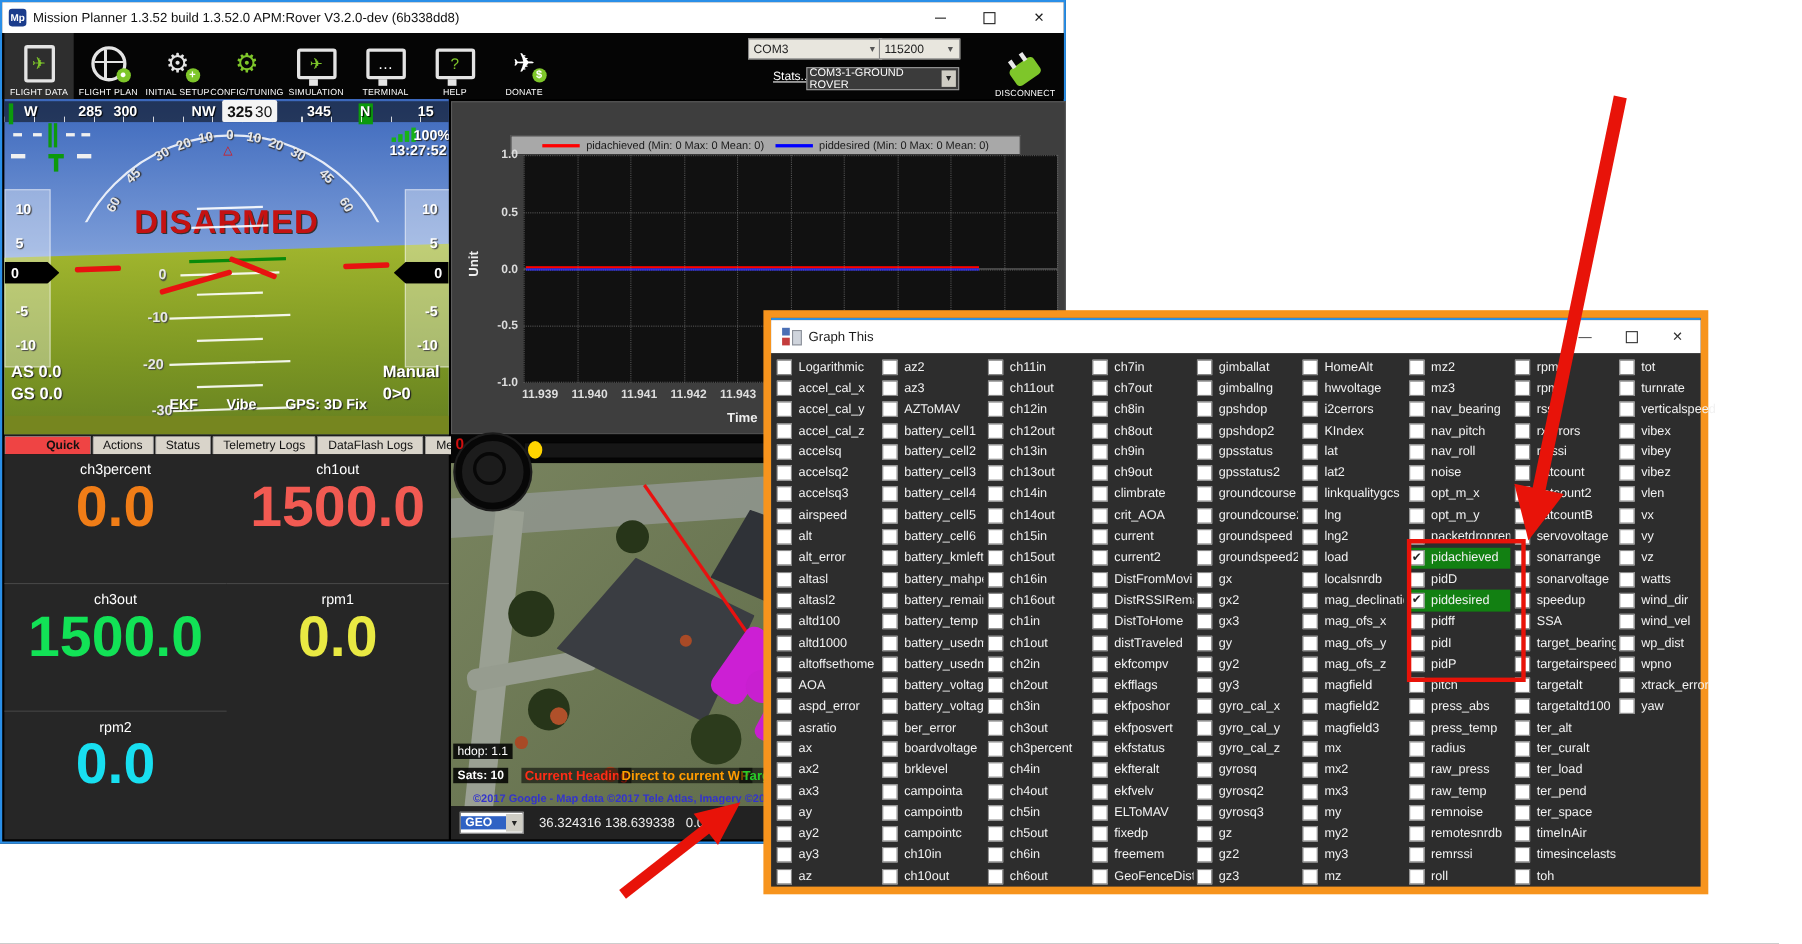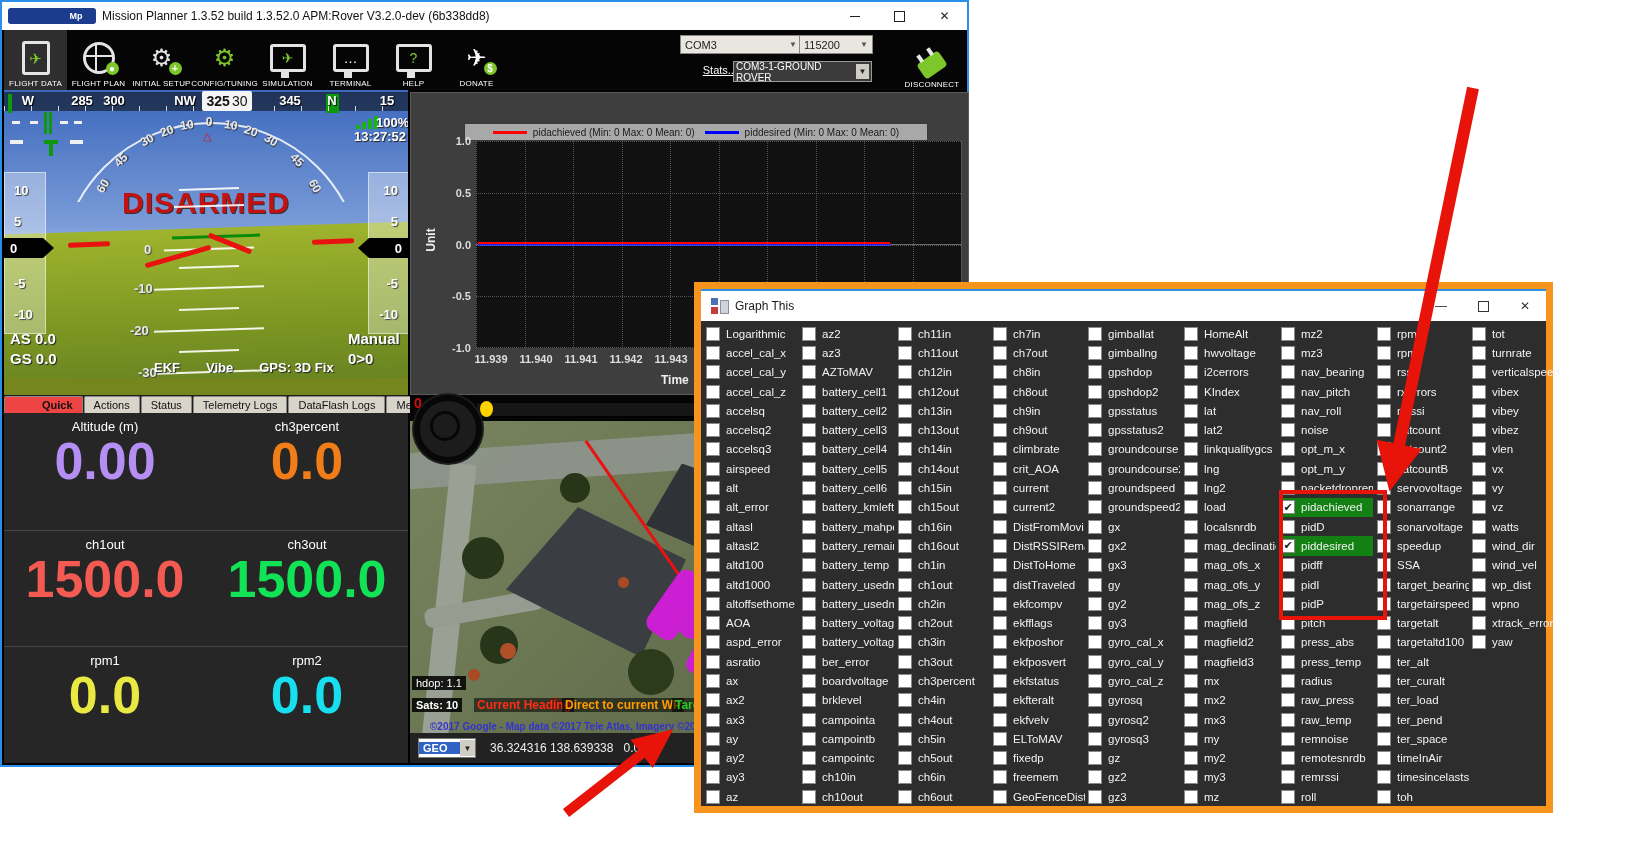--- a/index.html
+++ b/index.html
@@ -3,22 +3,22 @@
 <meta charset="utf-8">
 <style>
   html,body{margin:0;padding:0;}
   body{width:1638px;height:858px;background:#fff;position:relative;overflow:hidden;
        font-family:"Liberation Sans",sans-serif;-webkit-font-smoothing:antialiased;}
   .abs{position:absolute;}
 
   
   .mp-window{left:0;top:0;width:965px;height:763px;border:2px solid #2a8fe8;background:#000;}
   .titlebar{left:0;top:0;right:0;height:28px;background:#fff;display:flex;align-items:center;}
-  .mp-ico{width:40px;height:16px;margin:0 6px 0 6px;background:#1b3c8c;border-radius:3px;color:#fff;
-          font-size:9px;font-weight:bold;display:flex;align-items:center;justify-content:center;padding-left:48px;}
+  .mp-ico{width:16px;height:16px;margin:0 6px 0 6px;background:#1b3c8c;border-radius:3px;color:#fff;
+          font-size:9px;font-weight:bold;display:flex;align-items:center;justify-content:center;}
   .title-text{font-size:12px;color:#111;}
   .win-btns{margin-left:auto;display:flex;height:28px;}
   .win-btn{width:45px;height:28px;display:flex;align-items:center;justify-content:center;font-size:12px;color:#222;}
   .wb-min::before{content:"";width:10px;height:1px;background:#222;display:block;}
   .wb-max::before{content:"";width:9px;height:9px;border:1px solid #222;display:block;}
 
   
   .toolbar{left:0;top:28px;right:0;height:60px;background:#050505;}
   .tb-items{position:absolute;left:2px;top:0;display:flex;height:60px;}
   .tb-item{width:63px;display:flex;flex-direction:column;align-items:center;justify-content:flex-end;padding-bottom:2px;cursor:pointer;}
@@ -382,24 +382,20 @@
   <div class="abs tabstrip" id="tab-strip">
       <div class="tab active">Quick</div>
       <div class="tab">Actions</div>
       <div class="tab">Status</div>
       <div class="tab">Telemetry Logs</div>
       <div class="tab">DataFlash Logs</div>
       <div class="tab">Messages</div>
     </div>
   <div class="abs quick" id="quick-grid">
       <div class="qcell">
-        <div class="qlabel">Altitude (m)</div>
-        <div class="qvalue" style="color: rgb(180, 142, 242);">0.00</div>
-      </div>
-      <div class="qcell">
         <div class="qlabel">ch3percent</div>
         <div class="qvalue" style="color: rgb(240, 125, 23);">0.0</div>
       </div>
       <div class="qcell">
         <div class="qlabel">ch1out</div>
         <div class="qvalue" style="color: rgb(242, 90, 82);">1500.0</div>
       </div>
       <div class="qcell">
         <div class="qlabel">ch3out</div>
         <div class="qvalue" style="color: rgb(18, 226, 86);">1500.0</div>

